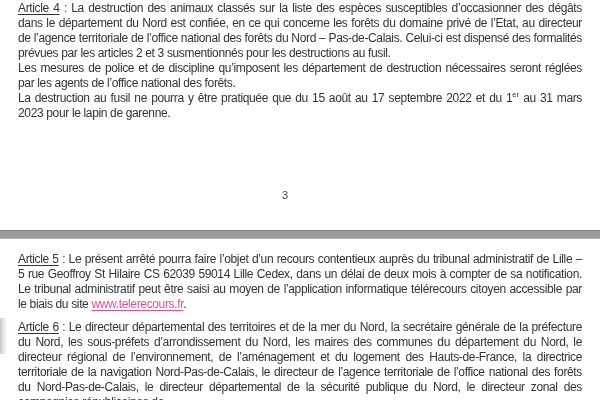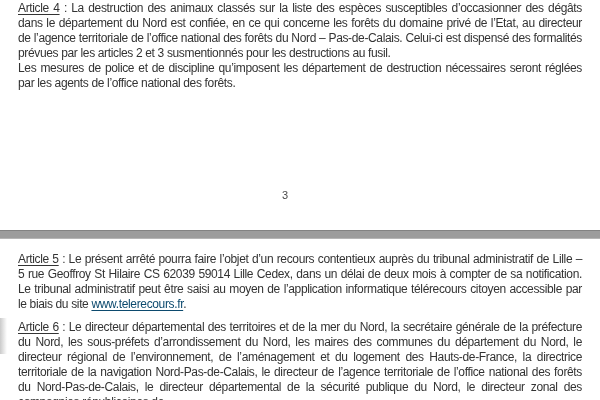--- a/index.html
+++ b/index.html
@@ -33,21 +33,21 @@
   #page1-text { top: 1px; }
   #page2-text { top: 252px; }
   .para-gap { margin-top: 8px !important; }
   .article-label {
     text-decoration: underline;
     text-underline-offset: 2px;
   }
   .doc-link {
     text-decoration: underline;
     text-underline-offset: 2px;
-    color: #0c4a6e;
+    color: #ec4899;
     cursor: pointer;
   }
   sup {
     font-size: 7.5px;
     line-height: 0;
     vertical-align: super;
     letter-spacing: 0;
   }
   .page-number {
     position: absolute;
@@ -81,20 +81,21 @@
   }
 </style>
 </head>
 <body>
 
 <div class="viewer">
 
   <div class="page-text" id="page1-text">
     <p><span class="article-label">Article 4</span><span> : </span><span>La destruction des animaux classés sur la liste des espèces susceptibles d’occasionner des dégâts  dans le département du Nord est confiée, en ce qui concerne les forêts du domaine privé de l’Etat, au directeur de l’agence territoriale de l’office national des forêts du Nord – Pas-de-Calais. Celui-ci est dispensé des formalités prévues par les articles 2 et 3 susmentionnés pour les destructions au fusil.</span></p>
     <p><span>Les mesures de police et de discipline qu’imposent les département de destruction nécessaires seront réglées par les agents de l’office national des forêts.</span></p>
+    <p><span>La destruction au fusil ne pourra y être pratiquée que du 15 août au 17 septembre 2022 et du 1</span><sup>er</sup><span> au 31 mars 2023 pour le lapin de garenne.</span></p>
   </div>
 
   <div class="page-number">3</div>
 
   <div class="page-separator"></div>
 
   <div class="scan-artifact"></div>
 
   <div class="page-text" id="page2-text">
     <p><span class="article-label">Article 5</span><span> : </span><span>Le présent arrêté pourra faire l’objet d’un recours contentieux auprès du tribunal administratif de Lille – 5 rue Geoffroy St Hilaire CS 62039 59014 Lille Cedex, dans un délai de deux mois à compter de sa notification. Le tribunal administratif peut être saisi au moyen de l’application informatique télérecours citoyen accessible par le biais du site </span><span class="doc-link">www.telerecours.fr</span><span>.</span></p>

